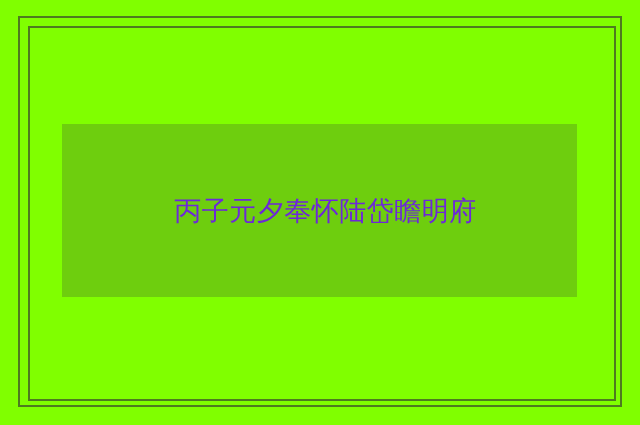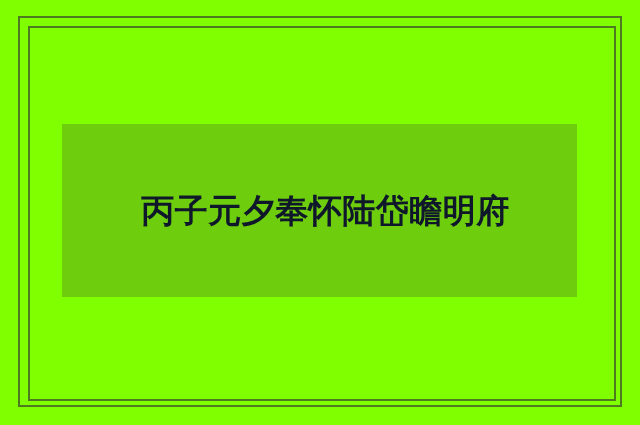--- a/index.html
+++ b/index.html
@@ -44,27 +44,27 @@
     width: 515px;
     height: 173px;
     background: #6ece0e;
     display: flex;
     flex-direction: column;
     align-items: center;
     justify-content: center;
     box-sizing: border-box;
   }
   .title-line {
-    color: #0f172a;
-    font-size: 33px;
+    color: #6d28d9;
+    font-size: 27px;
     line-height: 46px;
     letter-spacing: 0.5px;
     white-space: nowrap;
     text-align: center;
-    font-weight: 700;
+    font-weight: 400;
   }
   .title-line-primary {
     position: relative;
     left: 6px;
   }
   .title-line-secondary {
     position: relative;
     left: -1px;
   }
 </style>

